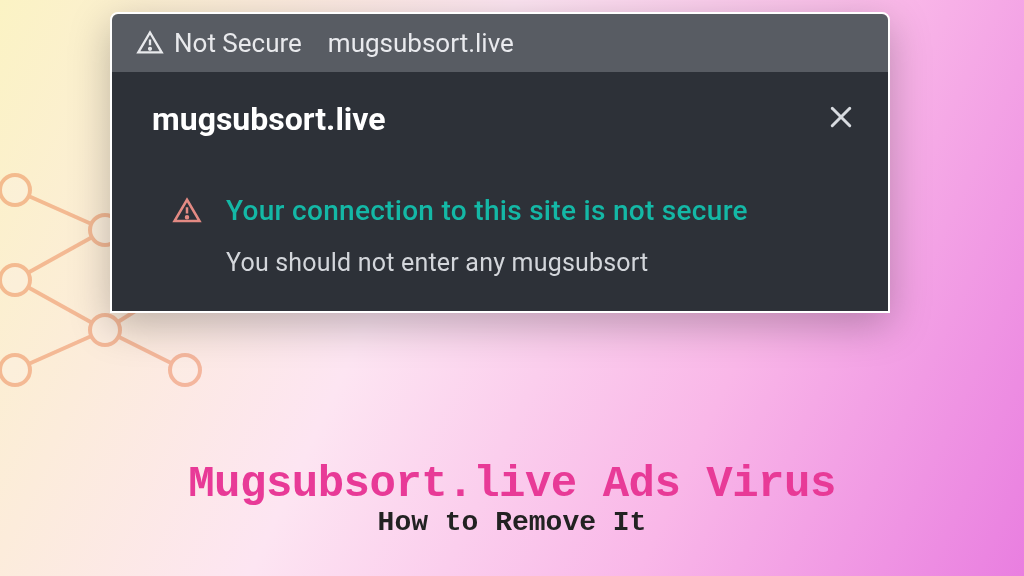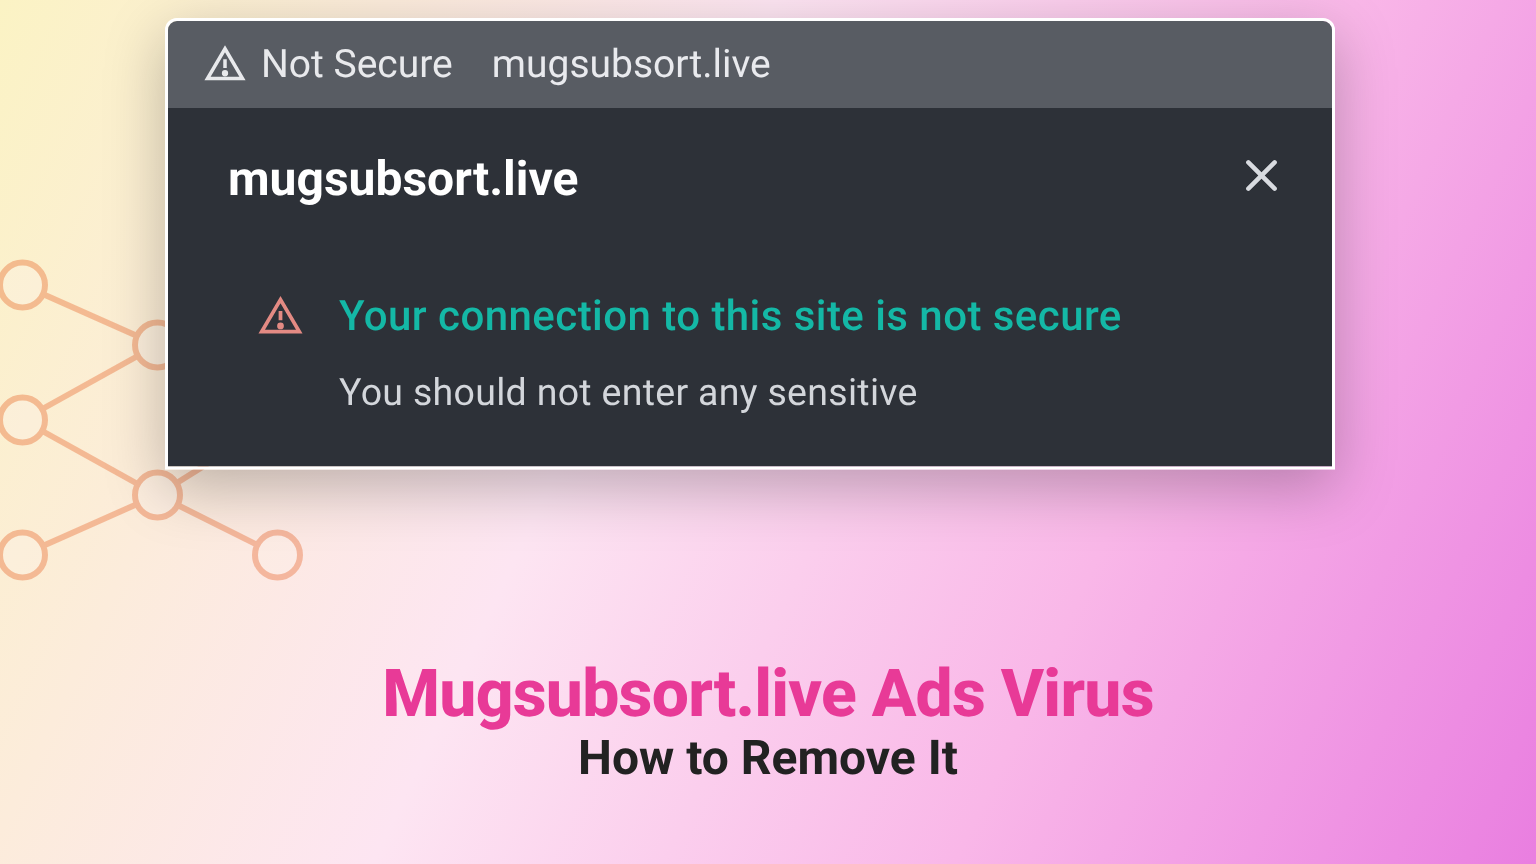--- a/index.html
+++ b/index.html
@@ -105,33 +105,34 @@
     }
     .sub-text {
       font-size: 25px;
       color: #d3d6db;
       padding-left: 74px;
       letter-spacing: 0.2px;
     }
     
     .headline {
       position: absolute;
-      bottom: 52px;
+      bottom: 38px;
       left: 0;
       right: 0;
       text-align: center;
+      font-family: Liberation Mono, monospace;
     }
     .headline .t1 {
       font-size: 44px;
       font-weight: 800;
       color: #e83a97;
       letter-spacing: -0.5px;
     }
     .headline .t2 {
-      font-size: 32px;
+      font-size: 28px;
       font-weight: 700;
       color: #222;
       margin-top: -2px;
     }
   </style>
 </head>
 <body>
 
 <div class="stage">
 
@@ -189,21 +190,21 @@
 
       <div class="warn-row">
         <svg viewBox="0 0 24 24" fill="none" stroke="#e38a83" stroke-width="2">
           <path d="M12 3 L22 20 H2 Z"></path>
           <line x1="12" y1="9" x2="12" y2="14"></line>
           <circle cx="12" cy="17" r="0.8" fill="#e38a83"></circle>
         </svg>
         <div class="warn-text">Your connection to this site is not secure</div>
       </div>
 
-      <div class="sub-text">You should not enter any sensitive</div>
+      <div class="sub-text">You should not enter any mugsubsort</div>
     </div>
   </div>
 
   <div class="headline">
     <div class="t1">Mugsubsort.live Ads Virus</div>
     <div class="t2">How to Remove It</div>
   </div>
 
 </div>
 

